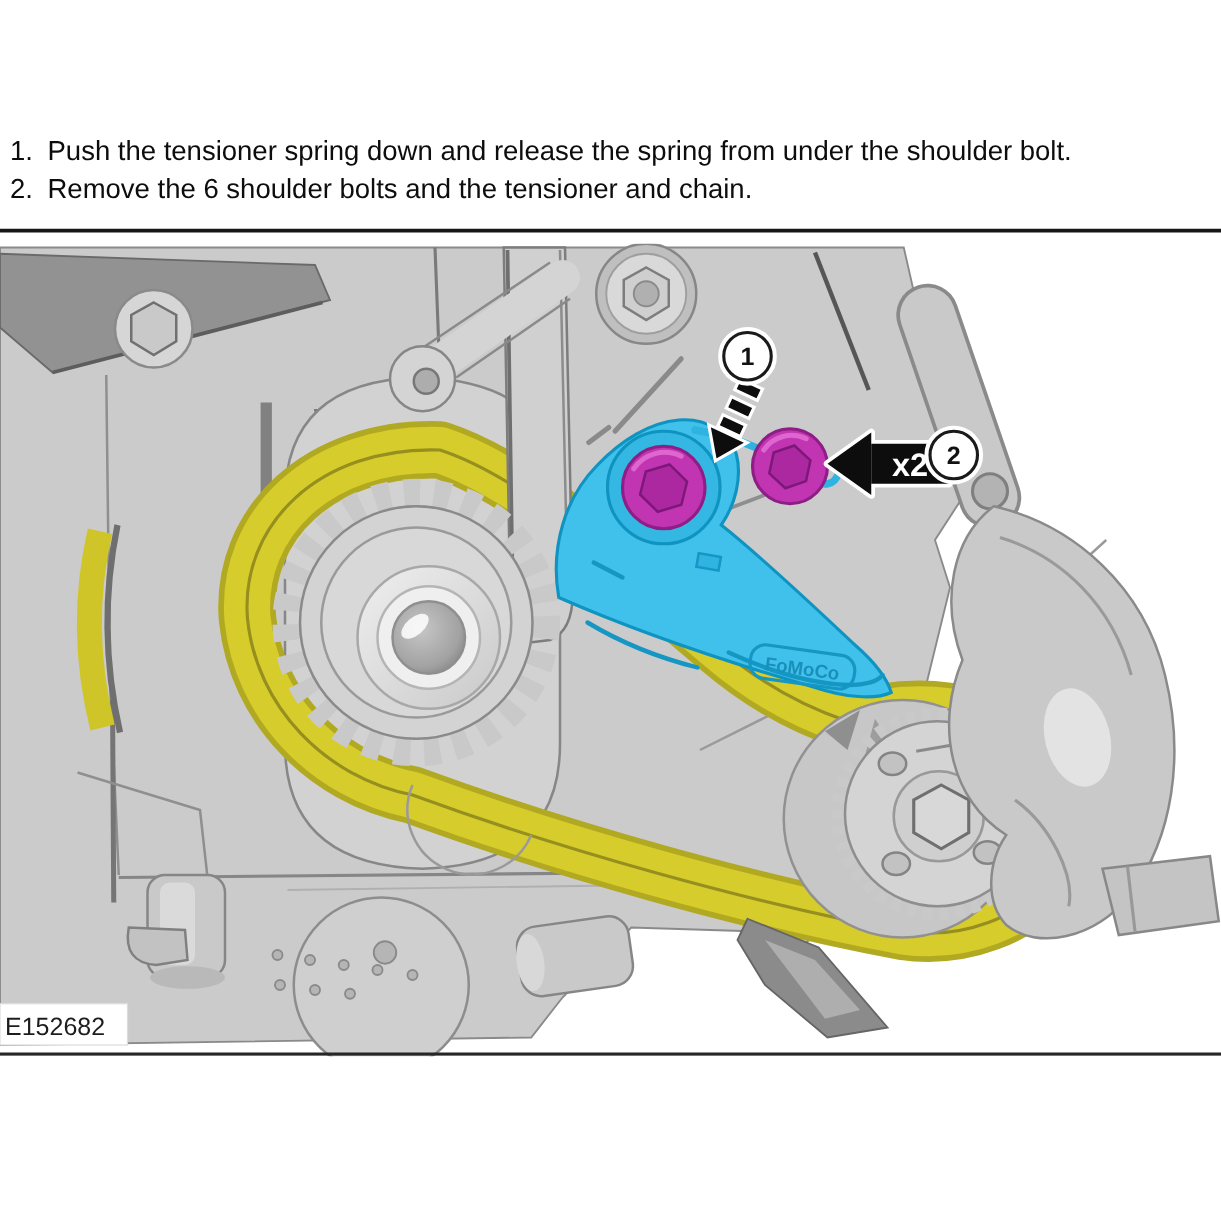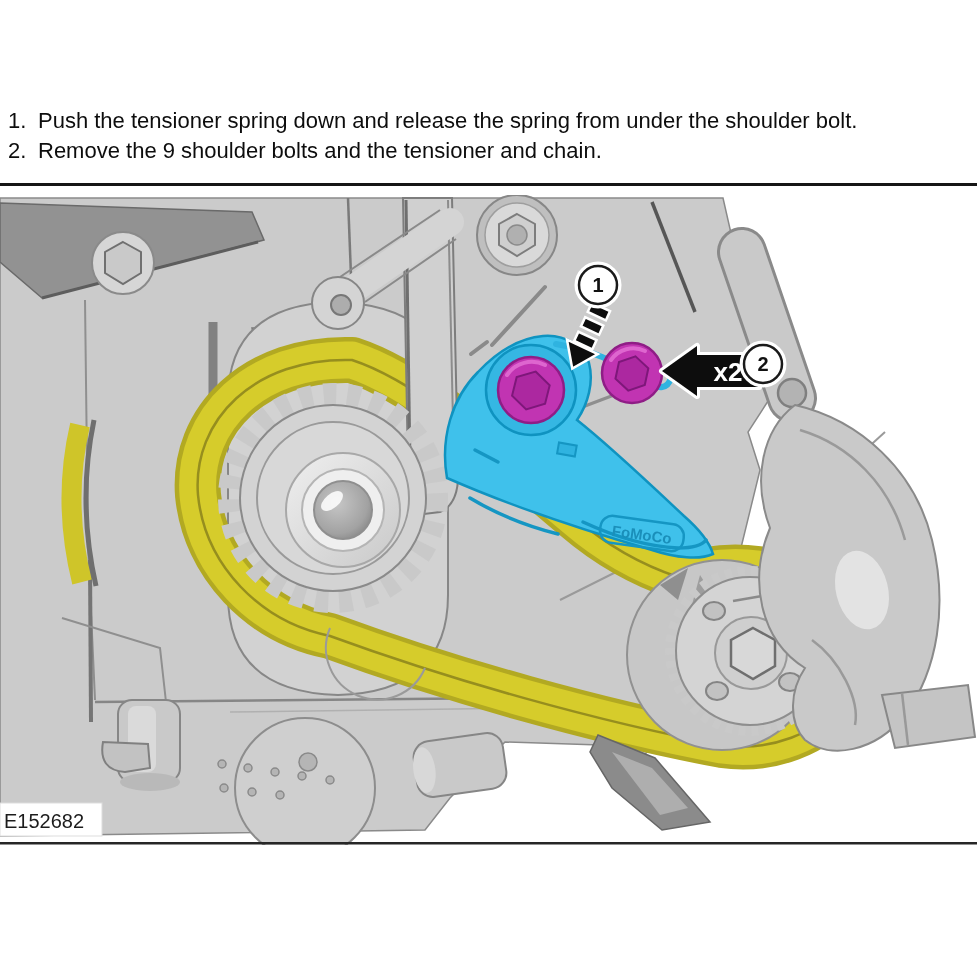--- a/index.html
+++ b/index.html
@@ -18,21 +18,21 @@
 
 <div class="page">
 
   <div class="instructions">
     <div class="instr">
       <span class="num">1.</span>
       <span class="txt">Push the tensioner spring down and release the spring from under the shoulder bolt.</span>
     </div>
     <div class="instr">
       <span class="num">2.</span>
-      <span class="txt">Remove the 9 shoulder bolts and the tensioner and chain.</span>
+      <span class="txt">Remove the 6 shoulder bolts and the tensioner and chain.</span>
     </div>
   </div>
 
   <div class="rule"></div>
 
   <div class="figwrap">
   <svg width="977" height="650" viewBox="0 195 977 650" xmlns="http://www.w3.org/2000/svg">
     <defs>
       <radialGradient id="boreG" cx="40%" cy="38%" r="75%">
         <stop offset="0%" stop-color="#c6c6c6"></stop>

